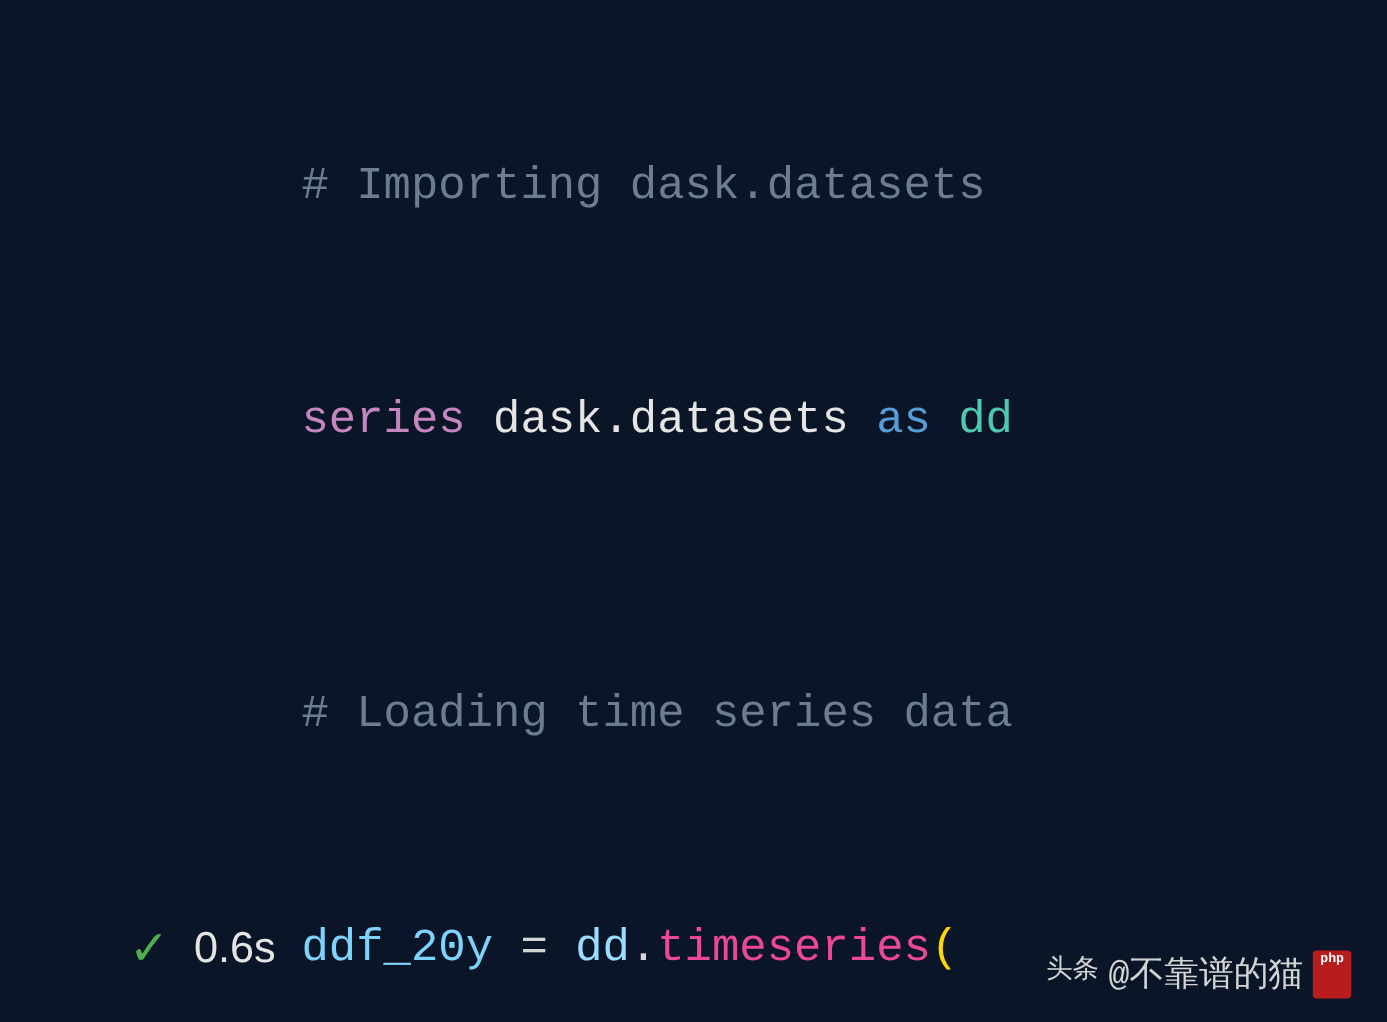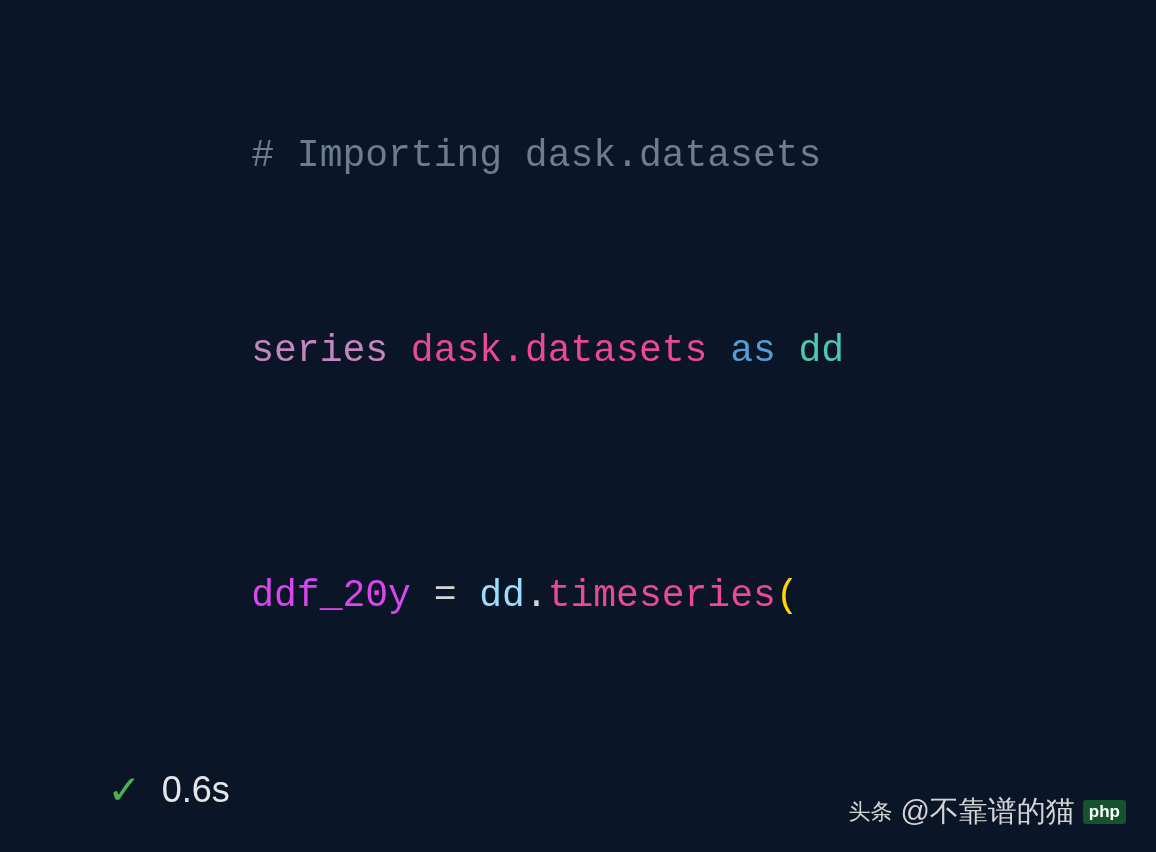--- a/index.html
+++ b/index.html
@@ -22,24 +22,24 @@
       font-size: 38px;
       line-height: 1.5;
       white-space: pre;
       margin-bottom: 24px;
     }
     .line-tight {
       margin-bottom: 2px;
     }
     .comment { color: #6b7d8f; }
     .keyword-import { color: #c586c0; }
-    .module { color: #ec4899; }
+    .module { color: #e5e5e5; }
     .keyword-as { color: #569cd6; margin-top: 20px; }
     .alias { color: #4ec9b0; }
-    .variable { color: #d946ef; text-align: right; }
+    .variable { color: #7dd3fc; text-align: right; }
     .operator { color: #d4d4d4; }
     .object { color: #9cdcfe; }
     .dot { color: #d4d4d4; }
     .function { color: #ec4899; }
     .paren { color: #ffd700; }
     .status-bar {
       position: absolute;
       bottom: 34px;
       left: 110px;
       display: flex;
@@ -54,55 +54,57 @@
     .exec-time {
       color: #e5e5e5;
       font-size: 36px;
       font-family: -apple-system, BlinkMacSystemFont, 'Segoe UI', sans-serif;
     }
     .watermark {
       position: absolute;
       bottom: 20px;
       right: 30px;
       display: flex;
-      align-items: center;
       gap: 8px;
-      font-family: Liberation Sans, sans-serif;
+      font-family: Liberation Mono, monospace;
     }
     .watermark-label {
       color: #d4d4d4;
       font-size: 22px;
     }
     .watermark-handle {
       color: #d4d4d4;
       font-size: 29px;
     }
     .watermark-logo {
-      background: #14532d;
+      background: #b91c1c;
       color: #fff;
-      font-size: 17px;
+      font-size: 11px;
       padding: 2px 6px;
       border-radius: 3px;
       font-weight: bold;
     }
     .spacer {
       height: 50px;
     }
   </style>
 </head>
 <body>
 
 <div class="code-container">
   <div class="line">
     <span class="comment"># Importing dask.datasets</span>
   </div>
   <div class="line">
     <span class="keyword-import">series</span><span class="module"> </span><span class="module">dask.datasets</span><span class="module"> </span><span class="keyword-as">as</span><span class="module"> </span><span class="alias">dd</span>
   </div>
   <div class="spacer"></div>
+  <div class="line">
+    <span class="comment"># Loading time series data</span>
+  </div>
   <div class="line line-tight">
     <span class="variable">ddf_20y</span><span class="operator"> = </span><span class="object">dd</span><span class="dot">.</span><span class="function">timeseries</span><span class="paren">(</span>
   </div>
 
 </div>
 
 <div class="status-bar">
   <span class="checkmark">✓</span>
   <span class="exec-time">0.6s</span>
 </div>

